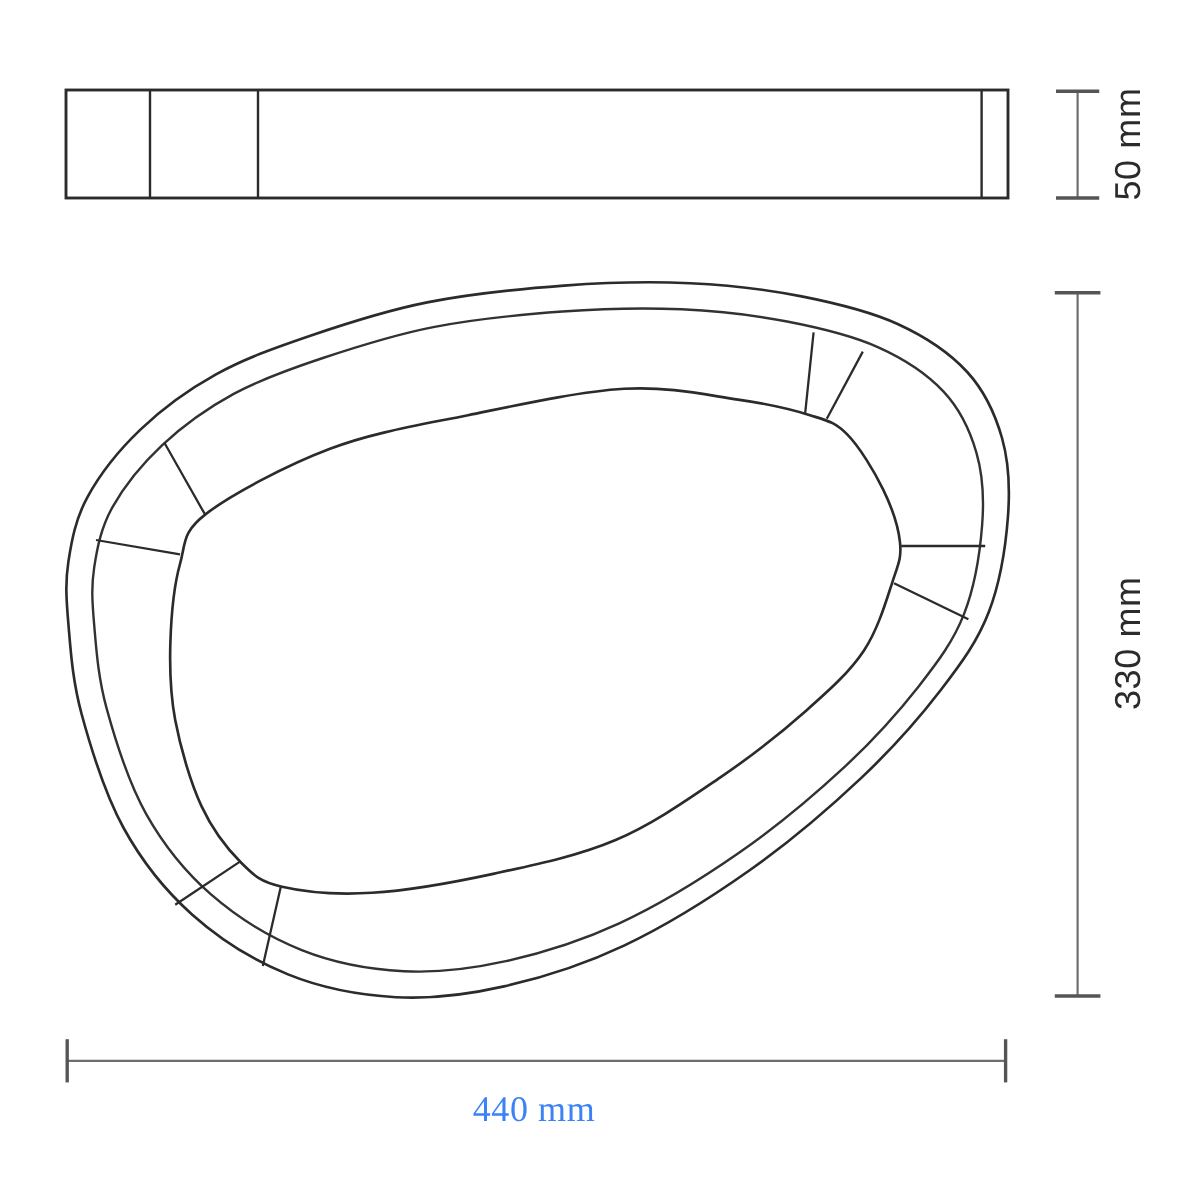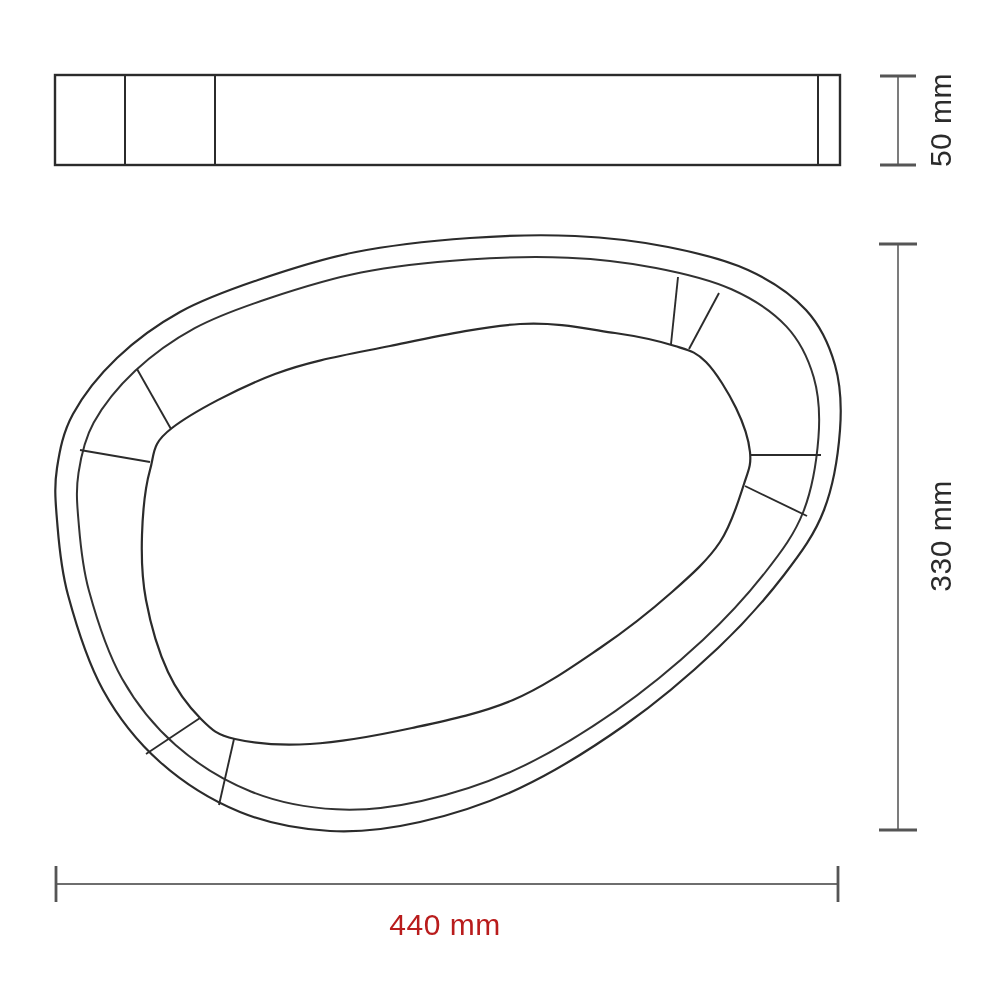--- a/index.html
+++ b/index.html
@@ -63,14 +63,14 @@
       <line x1="879" y1="830" x2="917" y2="830" stroke="#555555" stroke-width="2.8"></line>
       <line x1="56" y1="884" x2="838" y2="884" stroke="#6e6e6e" stroke-width="1.8"></line>
       <line x1="56" y1="866" x2="56" y2="902" stroke="#555555" stroke-width="2.8"></line>
       <line x1="838" y1="866" x2="838" y2="902" stroke="#555555" stroke-width="2.8"></line>
     </svg>
 
   <div class="dim-label vertical" id="label-depth" style="left: 941px; top: 120px; color: rgb(43, 43, 43);">50 mm</div>
 
   <div class="dim-label vertical" id="label-height" style="left: 941px; top: 536px; color: rgb(43, 43, 43);">330 mm</div>
 
-  <div class="dim-label" id="label-width" style="left: 445px; top: 925px; color: #b91c1c;">440 mm</div>
+  <div class="dim-label" id="label-width" style="left: 445px; top: 925px; color: #3b82f6; font-family: Liberation Serif, serif;">440 mm</div>
 </div>
 
 </body></html>

